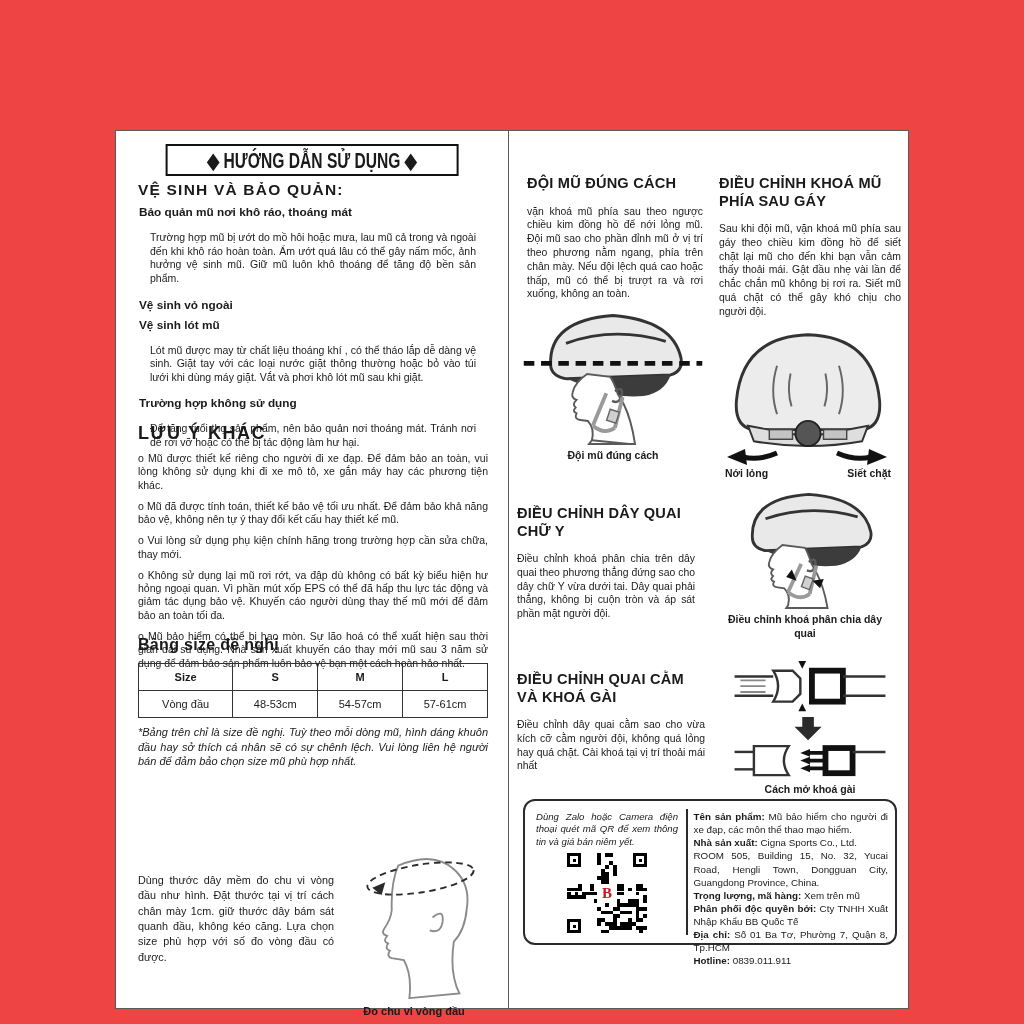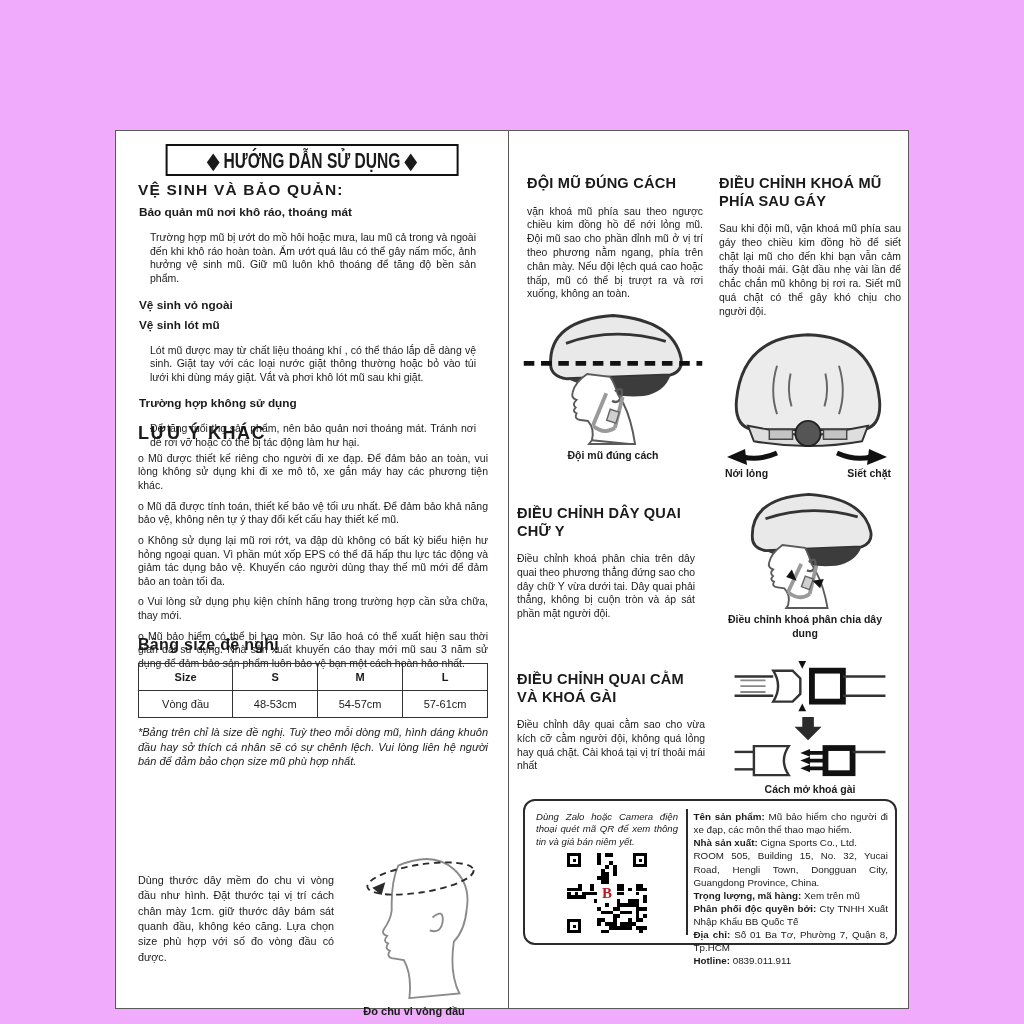--- a/index.html
+++ b/index.html
@@ -1,16 +1,16 @@
 <!DOCTYPE html>
 <html><head>
 <meta charset="utf-8">
 <style>
   html,body{margin:0;padding:0;background:#fff;}
-  .canvas{position:relative;width:1024px;height:1024px;background:#f0abfc;
+  .canvas{position:relative;width:1024px;height:1024px;background:#ef4444;
           font-family:"Liberation Sans",sans-serif;color:#1a1a1a;overflow:hidden;}
   .frame{position:absolute;left:115px;top:130px;width:794px;height:879px;
          border:1px solid #5a5a5a;box-sizing:border-box;background:#fff;}
   .divider{position:absolute;left:392px;top:0;bottom:0;width:1px;background:#5a5a5a;}
   
   .col-left{position:absolute;left:0;top:0;width:392px;height:100%;}
   .title-box{position:absolute;top:13px;left:50%;transform:translateX(-50%);
              border:2.5px solid #111;padding:2px 10px;white-space:nowrap;}
   .title-text{display:inline-block;font-weight:bold;font-size:20px;
               transform:scaleX(.78) scaleY(1.08);transform-origin:center;letter-spacing:0;}
@@ -82,22 +82,22 @@
         <h3 class="sub">Vệ sinh lót mũ</h3>
         <p class="body">Lót mũ được may từ chất liệu thoáng khí , có thể tháo lắp dễ dàng vệ sinh. Giặt tay với các loại nước giặt thông thường hoặc bỏ vào túi lưới khi dùng máy giặt. Vắt và phơi khô lót mũ sau khi giặt.</p>
         <h3 class="sub">Trường hợp không sử dụng</h3>
         <p class="body">Để tăng tuổi thọ sản phẩm, nên bảo quản nơi thoáng mát. Tránh nơi dễ rơi vỡ hoặc có thể bị tác động làm hư hại.</p>
       </div>
 
       <div class="block blk-notes">
         <h1 class="sec big">LƯU Ý KHÁC</h1>
         <p class="note-item">o Mũ được thiết kế riêng cho người đi xe đạp. Để đảm bảo an toàn, vui lòng không sử dụng khi đi xe mô tô, xe gắn máy hay các phương tiện khác.</p>
         <p class="note-item">o Mũ đã được tính toán, thiết kế bảo vệ tối ưu nhất. Để đảm bảo khả năng bảo vệ, không nên tự ý thay đổi kết cấu hay thiết kế mũ.</p>
+        <p class="note-item">o Vui lòng sử dụng phụ kiện chính hãng trong trường hợp cần sửa chữa, thay mới.</p>
         <p class="note-item">o Không sử dụng lại mũ  rơi rớt, va đập dù không có bất kỳ biểu hiện hư hỏng ngoại quan. Vì phần mút xốp EPS có thể đã hấp thu lực tác động và giảm tác dụng bảo vệ. Khuyến cáo người dùng thay thế mũ mới để đảm bảo an toàn  tối đa.</p>
-        <p class="note-item">o Vui lòng sử dụng phụ kiện chính hãng trong trường hợp cần sửa chữa, thay mới.</p>
         <p class="note-item">o Mũ bảo hiểm có thể bị hao mòn. Sự lão hoá có thể xuất hiện sau thời gian dài sử dụng. Nhà sản xuất khuyến cáo thay mới mũ sau 3 năm sử dụng để đảm bảo sản phẩm luôn bảo vệ bạn một cách hoàn hảo nhất.</p>
       </div>
 
       <div class="block blk-sizes">
         <h2 class="sz">Bảng size đề nghị</h2>
         <table class="sizes">
           <tbody>
               <tr>
             <th style="width:27%">Size</th>
             <th>S</th>
@@ -206,21 +206,21 @@
             <path d="M46 38 Q94 22 144 36" fill="none" stroke="#333" stroke-width="3"></path>
             <path d="M46 72 L148 68 Q142 84 121 88 Q95 90 76 83 Q59 78 46 72 Z" fill="#3c3c3c"></path>
             <path d="M64 66 Q52 75 50 84 Q48 90 54 92 Q50 96 54 99 Q50 103 55 105 Q52 110 59 111 L66 112 Q73 119 70 130 L68 133 L112 133 Q108 110 100 95 L95 86 Q91 74 88 69 Z" fill="#fff" stroke="#5a5a5a" stroke-width="2"></path>
             <path d="M92 84 Q100 78 99 87 Q97 96 90 93" fill="none" stroke="#5a5a5a" stroke-width="2.5"></path>
             <path d="M84 86 L70 116 M100 88 L93 118 M70 116 Q82 126 93 118" fill="none" stroke="#9a9a9a" stroke-width="4"></path>
             <rect x="86" y="100" width="9" height="12" fill="#cfcfcf" stroke="#666" stroke-width="1.5" transform="rotate(20 90 106)"></rect>
             <polygon points="74,92 79,104 68,100" fill="#111"></polygon>
             <polygon points="104,112 96,104 108,102" fill="#111"></polygon>
           </svg>
         </span>
-        <figcaption>Điều chỉnh khoá phân chia dây dung</figcaption>
+        <figcaption>Điều chỉnh khoá phân chia dây quai</figcaption>
       </figure>
 
       <div class="rsec" style="left:8px;top:540px;width:188px;">
         <h2>ĐIỀU CHỈNH QUAI CẰM VÀ KHOÁ GÀI</h2>
         <p>Điều chỉnh dây quai cằm sao cho vừa kích cỡ cằm người đội, không quá lỏng hay quá chặt. Cài khoá tại vị trí thoải mái nhất</p>
       </div>
 
       <figure class="fig" style="left:220px;top:530px;width:162px;">
         <span>
           <svg width="160" height="118" viewBox="0 0 160 122">

